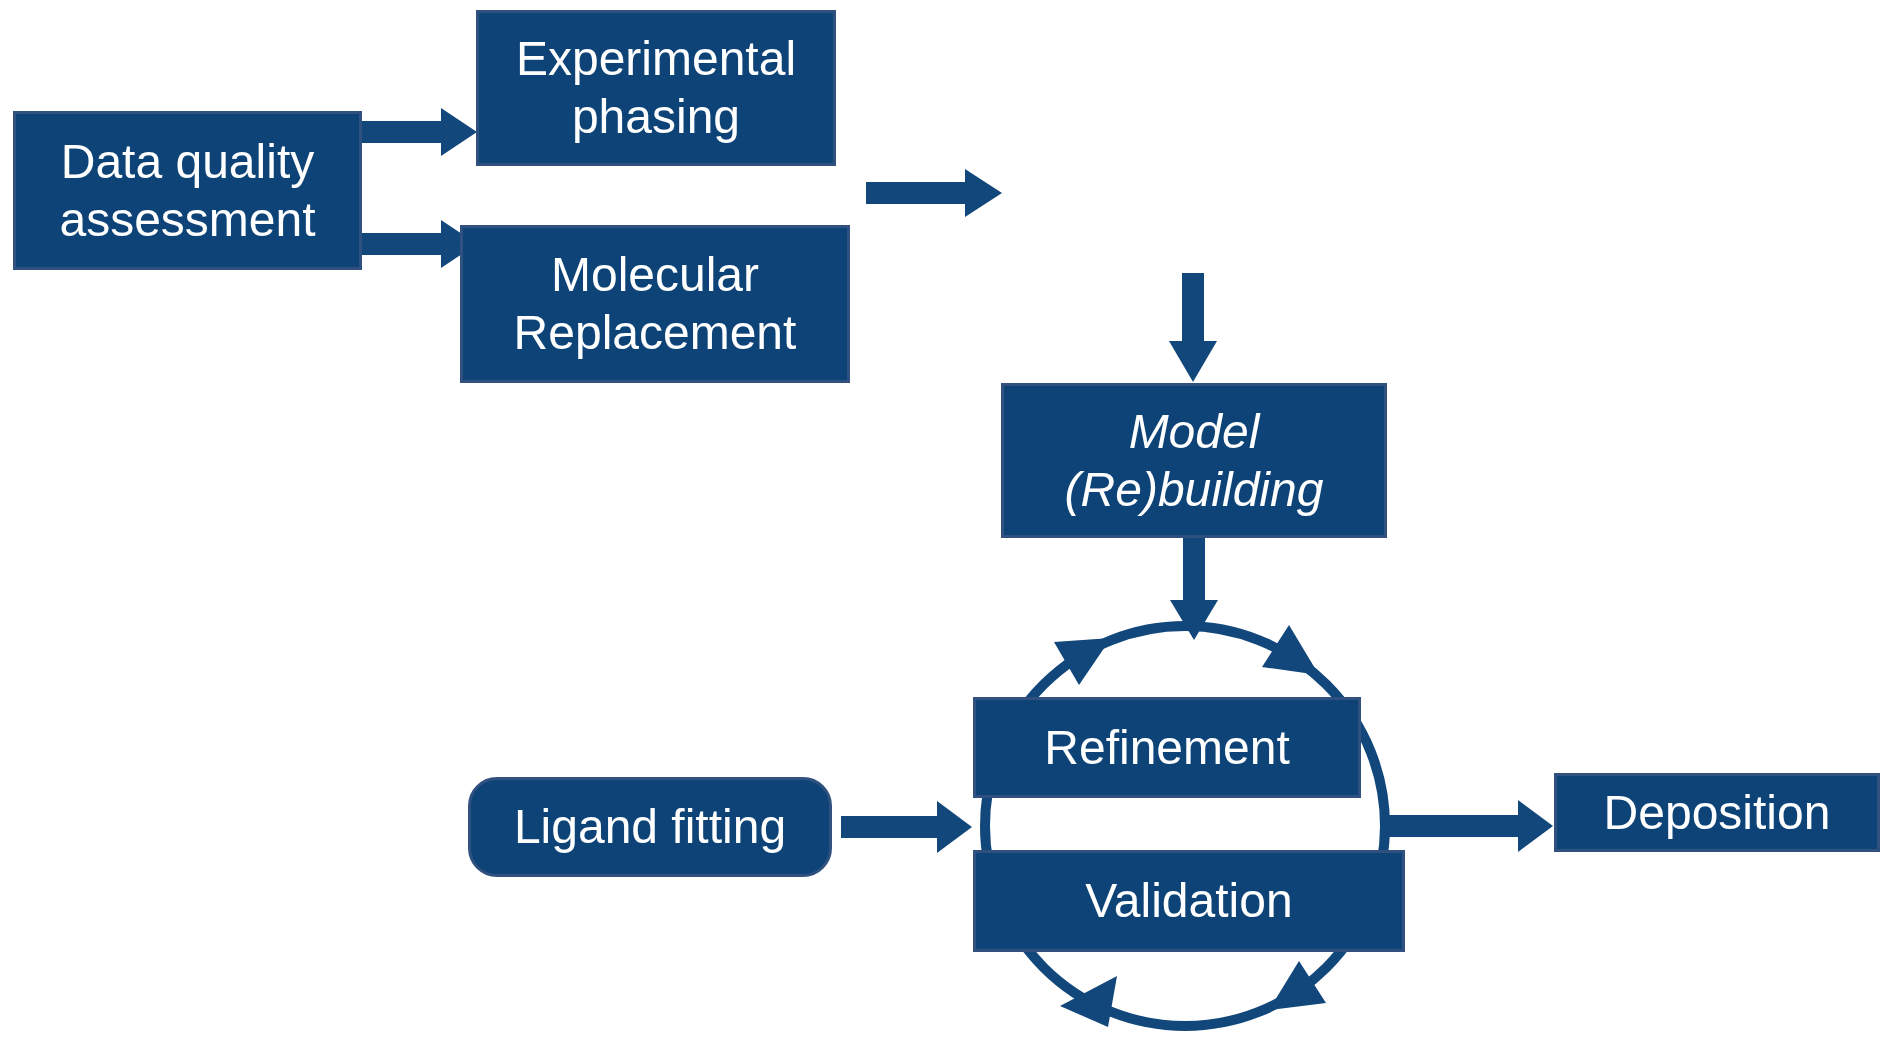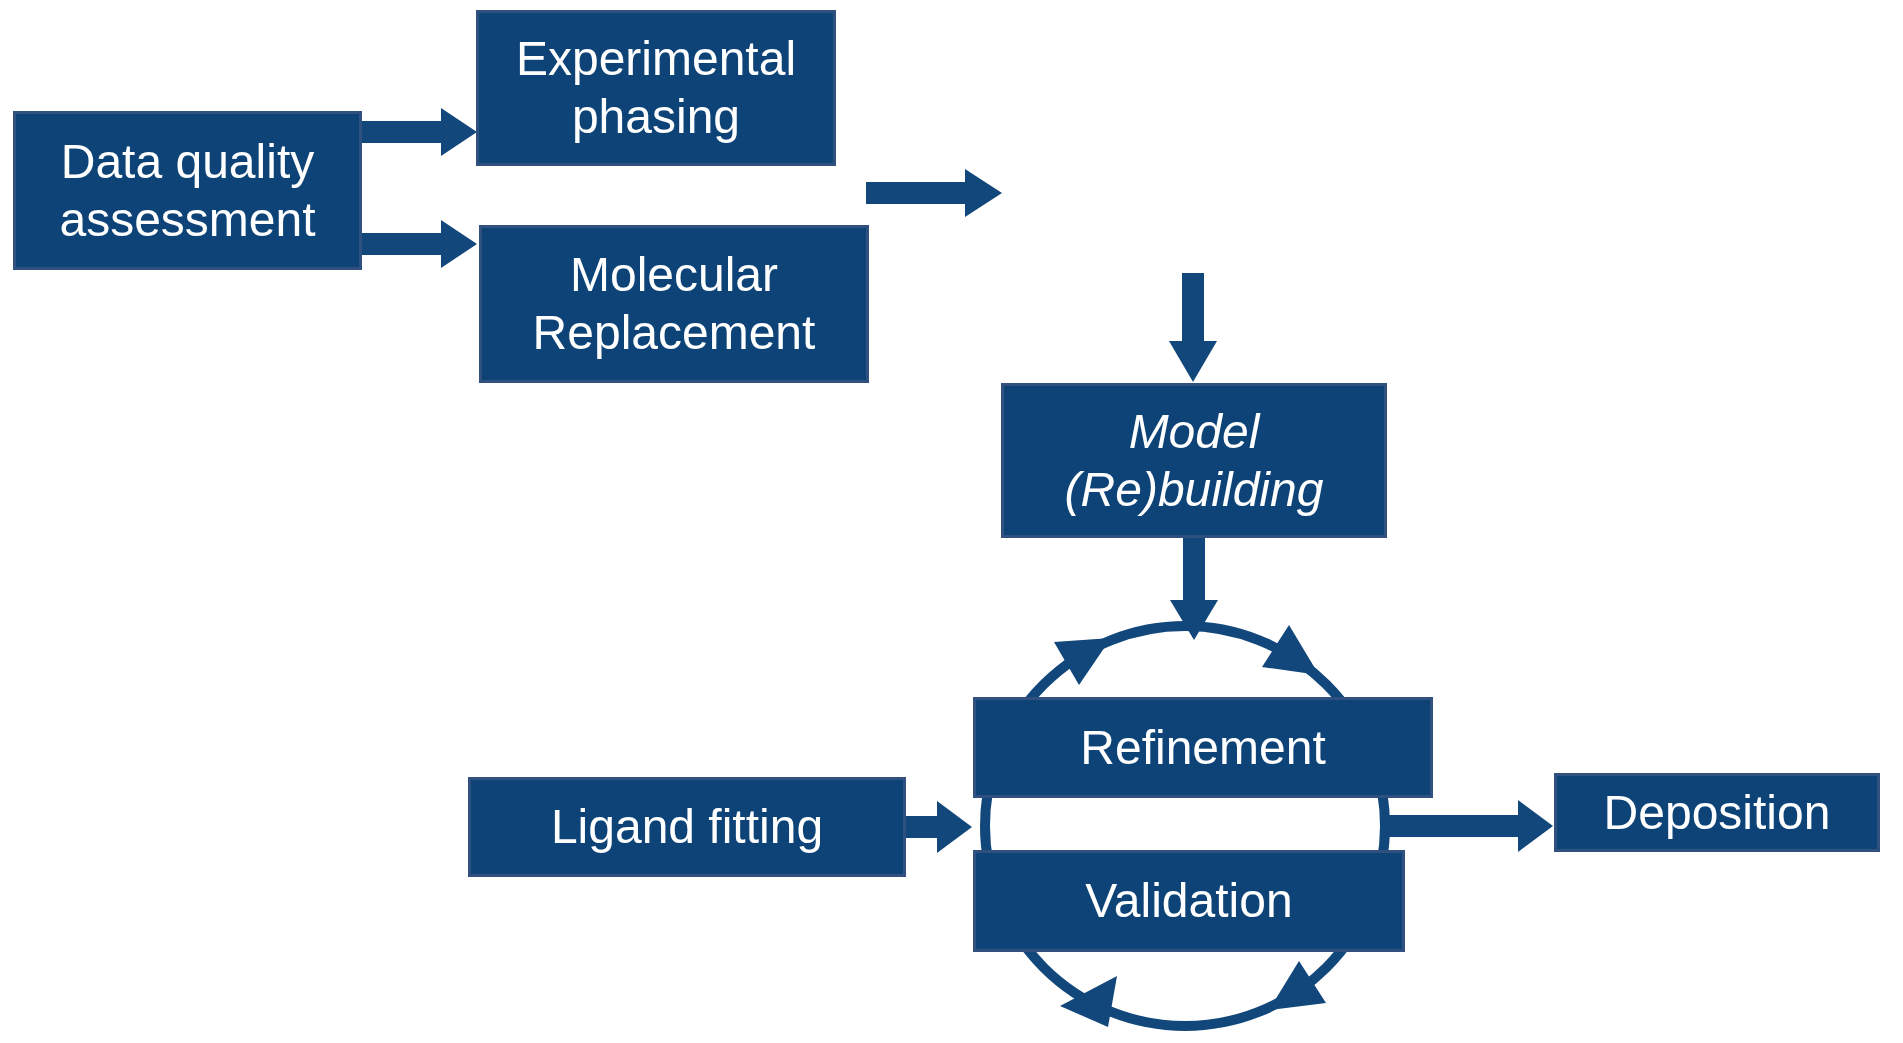--- a/index.html
+++ b/index.html
@@ -26,26 +26,26 @@
     color:var(--text);
     display:flex;align-items:center;justify-content:center;
     text-align:center;
     white-space:pre-line;
     font-size:48px;
     line-height:58px;
     z-index:1;
   }
   #n-dqa{left:13px;top:111px;width:349px;height:159px;}
   #n-exp{left:476px;top:10px;width:360px;height:156px;}
-  #n-mr {left:479px;top:225px;width:390px;height:158px;}
+  #n-mr {left:460px;top:225px;width:390px;height:158px;}
   #n-dm {left:1001px;top:116px;width:386px;height:157px;}
   #n-mb {left:1001px;top:383px;width:386px;height:155px;font-style:italic;}
-  #n-ref{left:973px;top:697px;width:460px;height:101px;}
+  #n-ref{left:973px;top:697px;width:388px;height:101px;}
   #n-val{left:973px;top:850px;width:432px;height:102px;}
-  #n-lig{left:468px;top:777px;width:438px;height:100px;}
+  #n-lig{left:468px;top:777px;width:364px;height:100px;border-radius:29px;}
   #n-dep{left:1554px;top:773px;width:326px;height:79px;}
   .ink{fill:var(--arrow-ink);}
   .ring{fill:none;stroke:var(--arrow-ink);stroke-width:10px;}
 </style>
 </head>
 <body>
 
 <div class="stage">
 
   <svg width="1903" height="1043" viewBox="0 0 1903 1043">

